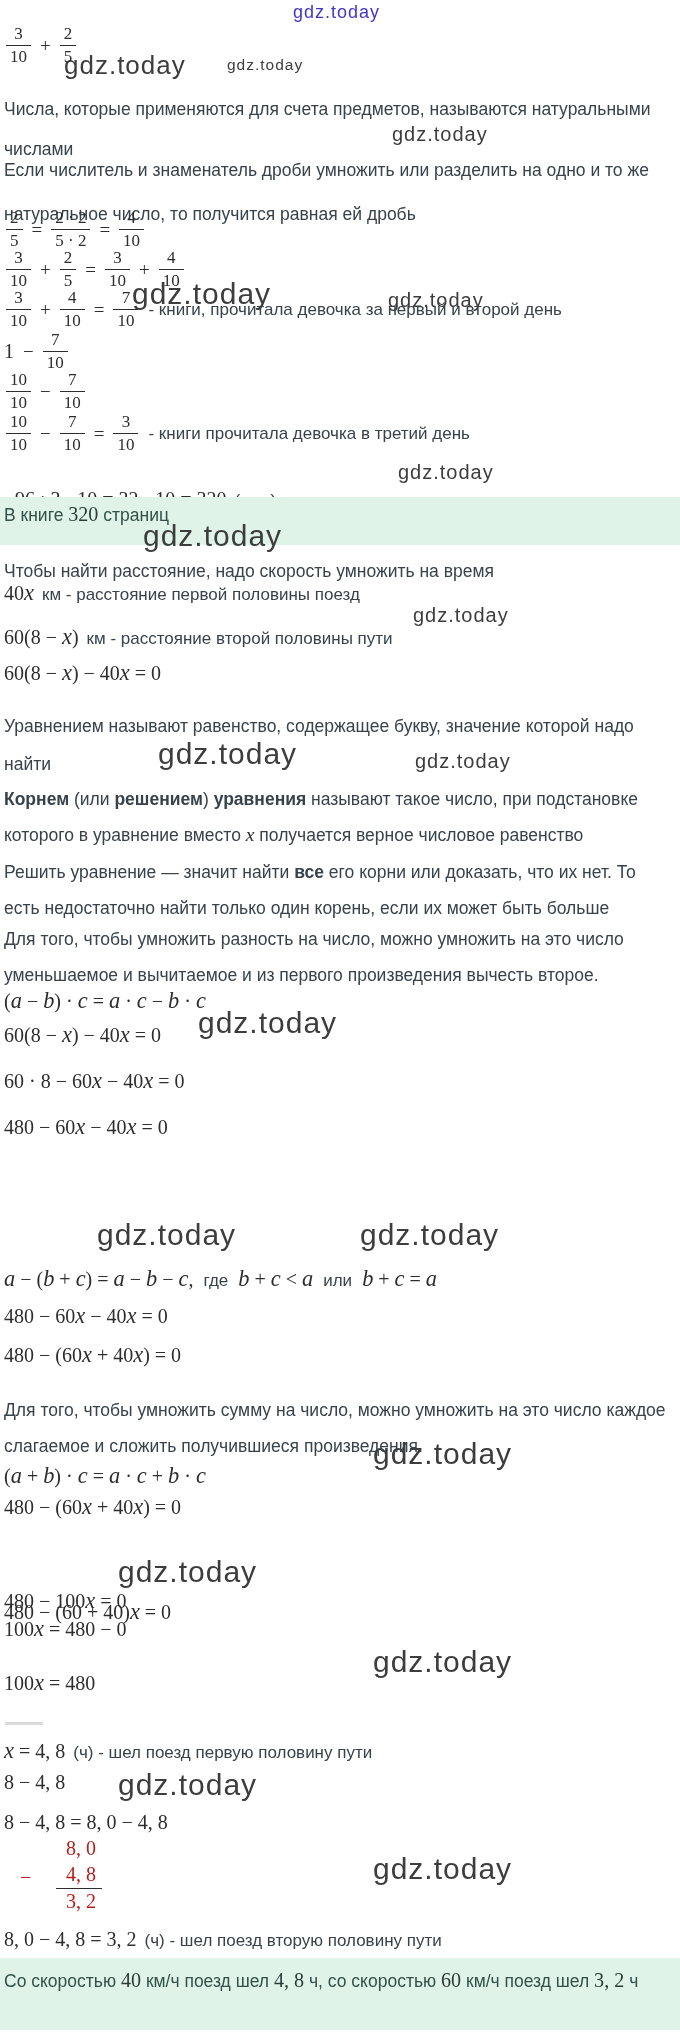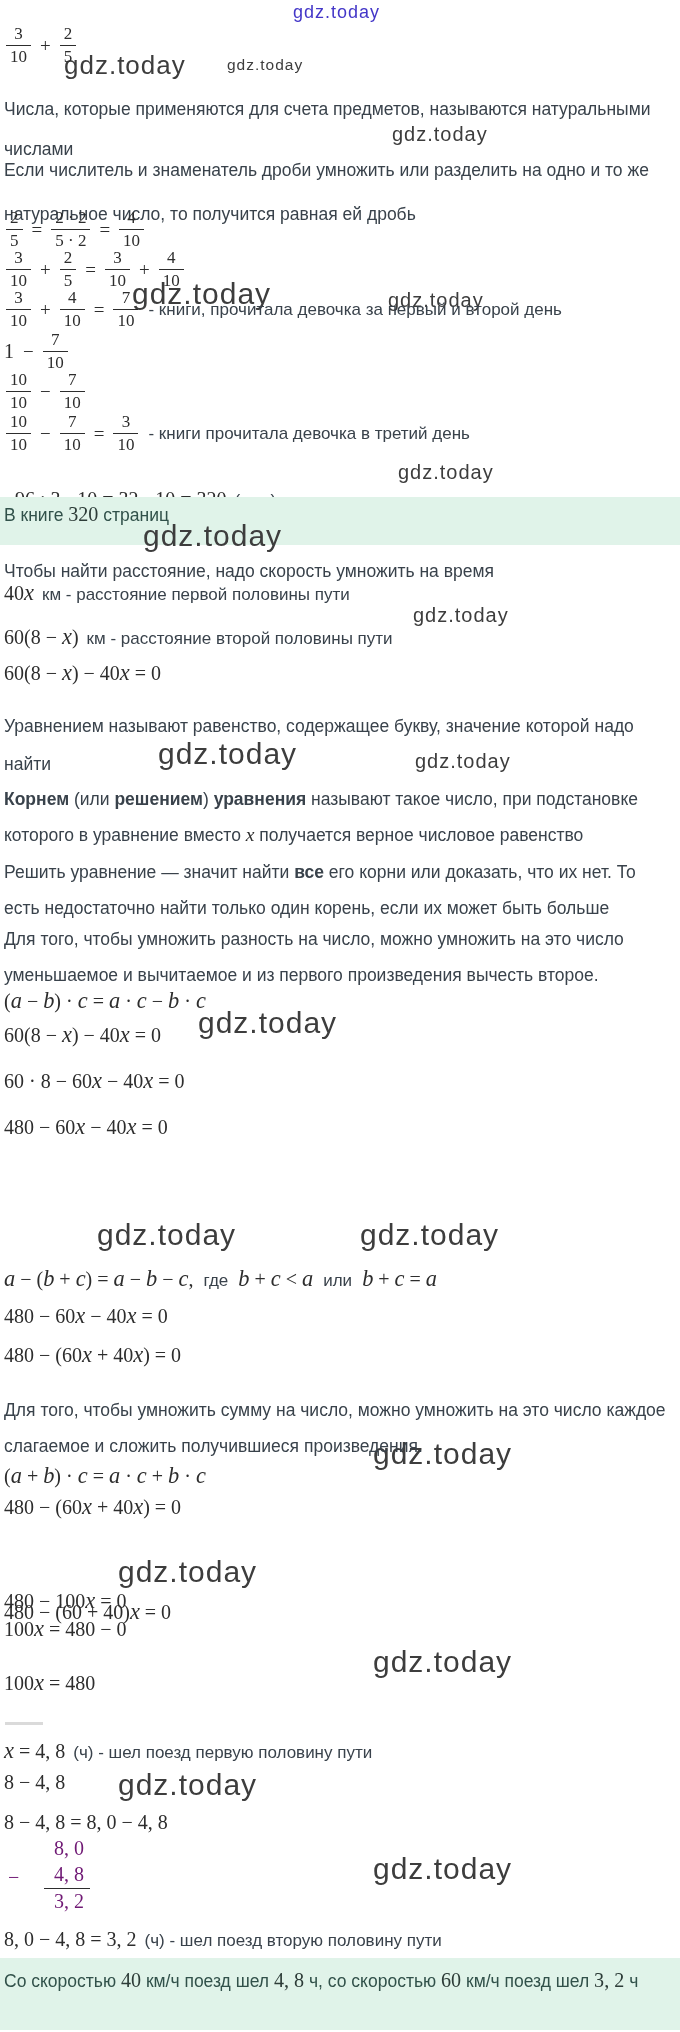--- a/index.html
+++ b/index.html
@@ -29,22 +29,22 @@
   .flead{font-size:20px;margin-right:2px;}
   .ftext{font-family:"Liberation Sans",sans-serif;font-size:17px;color:#39424b;
          margin-left:8px;white-space:nowrap;}
   
   .hl{position:absolute;left:0;width:680px;background:#e0f3e9;color:#31514a;z-index:2;box-sizing:border-box;}
   .hl1{top:497px;height:48px;line-height:35px;font-size:17.5px;padding-left:4px;}
   .hl2{top:1958px;height:72px;line-height:38px;font-size:17.5px;padding:3px 4px 0 4px;}
   
   .divider{position:absolute;top:1722px;left:5px;width:38px;height:3px;background:#dadada;z-index:2;}
   
-  .colsub{position:absolute;top:1836px;left:8px;z-index:2;
-          font-family:"Liberation Serif","DejaVu Serif",serif;font-size:20px;color:#701a75;}
+  .colsub{position:absolute;top:1836px;left:20px;z-index:2;
+          font-family:"Liberation Serif","DejaVu Serif",serif;font-size:20px;color:#b91c1c;}
   .cs-row{display:flex;align-items:flex-end;}
   .cs-sign{width:36px;}
   .cs-val{padding:1px 6px 2px 10px;}
   .cs-u{border-bottom:1.8px solid #2d2d2d;}
 </style>
 </head>
 <body>
 
 <div class="page">
 
@@ -181,21 +181,21 @@
 
   <div class="mline" style="top:488px;margin-left:11px;">
     <span>96 : 3 · 10 = 32 · 10 = 320</span><span class="mtail">(стр.) - в книге</span>
   </div>
 
   <div class="hl hl1">В книге <span class="mnum">320</span> страниц</div>
 
   <p class="para" style="top:541px;line-height:24px;">Чтобы найти расстояние, надо скорость умножить на время</p>
 
   <div class="mline" style="top:580px;">
-    <span>40<i class="mi">x</i></span><span class="mtail">км - расстояние первой половины пути</span>
+    <span>40<i class="mi">x</i></span><span class="mtail">км - расстояние первой половины поезд</span>
   </div>
 
   <div class="mline" style="top:624px;">
     <span>60(8 − <i class="mi">x</i>)</span><span class="mtail">км - расстояние второй половины пути</span>
   </div>
 
   <div class="mline" style="top:660px;">60(8 − <i class="mi">x</i>) − 40<i class="mi">x</i> = 0</div>
 
   <p class="para" style="top:689px;line-height:38px;">Уравнением называют равенство, содержащее букву, значение которой надо найти</p>
   <p class="para" style="top:763px;line-height:36px;"><b>Корнем</b> (или <b>решением</b>) <b>уравнения</b> называют такое число, при подстановке которого в уравнение вместо <i class="mi">x</i> получается верное числовое равенство</p>

